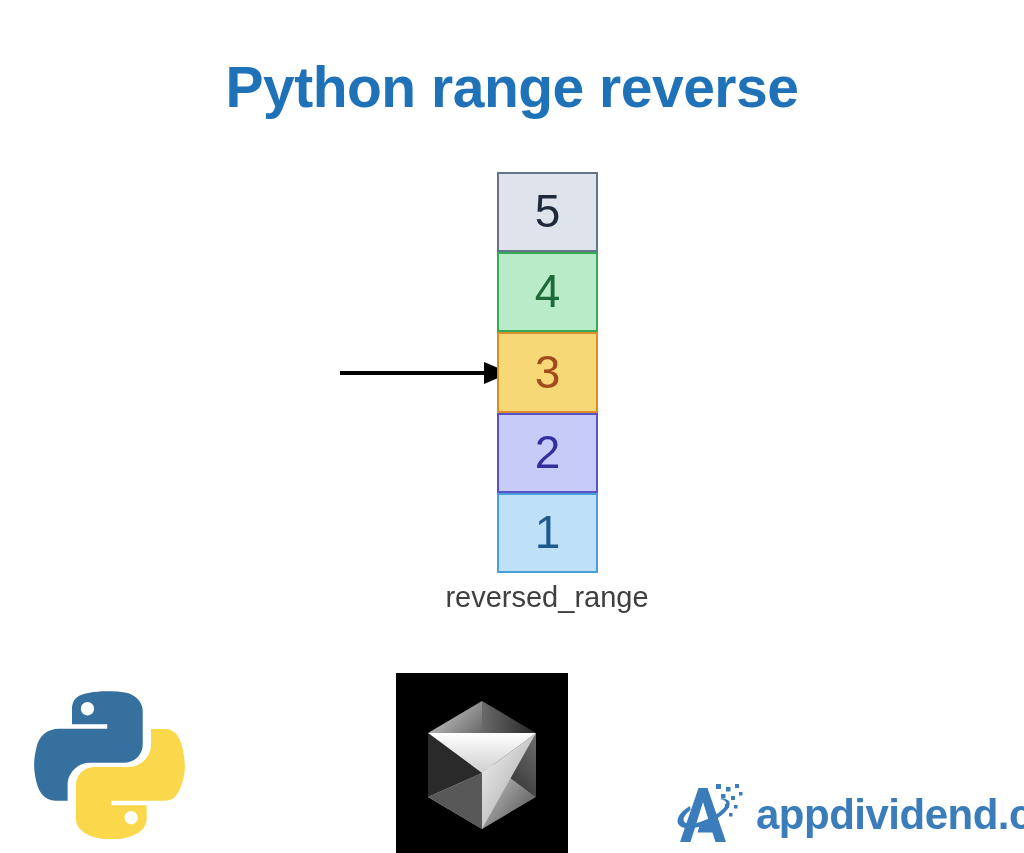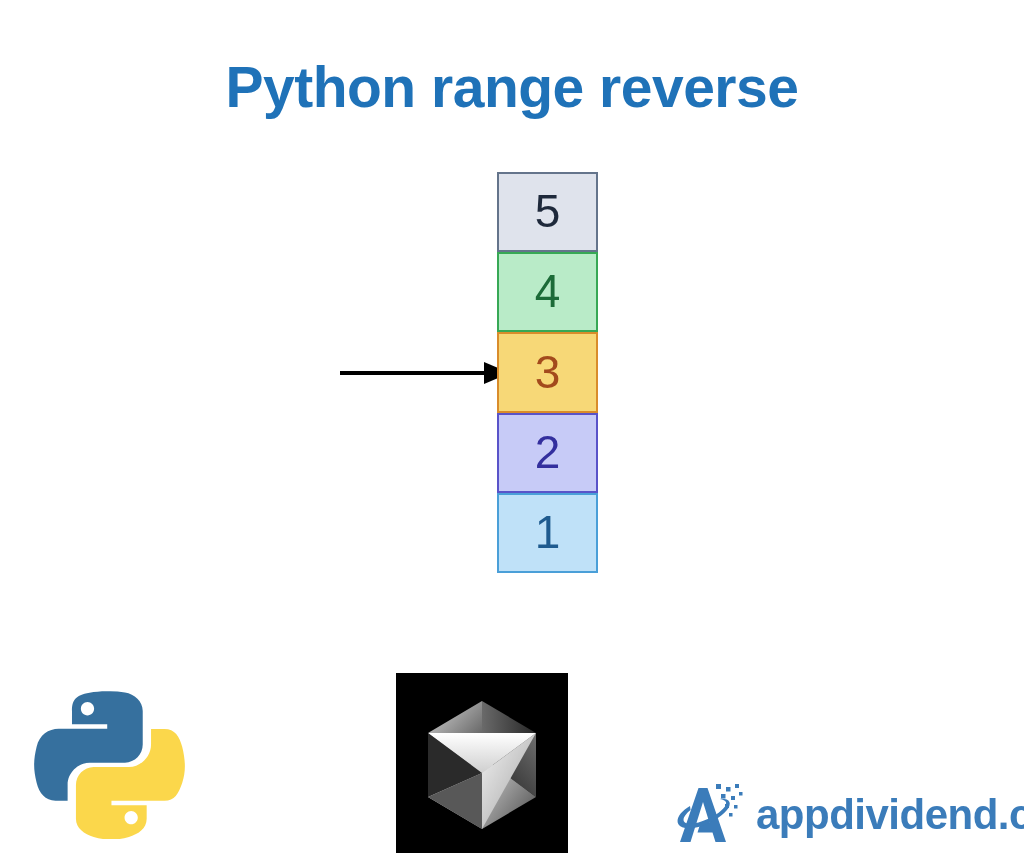--- a/index.html
+++ b/index.html
@@ -151,20 +151,21 @@
       <span>3</span>
     </div>
     <div class="cell" style="background: rgb(199, 203, 247); border-color: rgb(89, 83, 201); color: rgb(51, 47, 158);">
       <span>2</span>
     </div>
     <div class="cell" style="background: rgb(191, 225, 248); border-color: rgb(74, 159, 216); color: rgb(31, 91, 143);">
       <span>1</span>
     </div>
   </div>
 
+  <div class="caption" style="color: rgb(63, 63, 63);">reversed_range</div>
 
   <div class="python-logo">
     <svg width="155" height="155" viewBox="0 0 110 110" xmlns="http://www.w3.org/2000/svg">
       <path fill="#36709e" d="M54.3 5.2c-4.3 0-8.4.4-12 1C31.7 8 29.8 11.9 29.8 19.1v9.5h25v3.2h-34.4c-7.3 0-13.7 4.4-15.7 12.7-2.3 9.6-2.4 15.6 0 25.6 1.8 7.4 6.1 12.7 13.4 12.7h8.6v-11.4c0-8.3 7.2-15.6 15.7-15.6h25c7 0 12.6-5.8 12.6-12.8V19.1c0-6.8-5.8-12-12.6-13.1-4.3-.7-8.8-1-13.1-.8zM40.8 12.8c2.6 0 4.7 2.1 4.7 4.8 0 2.6-2.1 4.7-4.7 4.7-2.6 0-4.7-2.1-4.7-4.7 0-2.7 2.1-4.8 4.7-4.8z"></path>
       <path fill="#fbd74b" d="M85.9 31.8v11.1c0 8.7-7.4 16-15.7 16h-25c-6.9 0-12.6 5.9-12.6 12.8v24c0 6.8 5.9 10.9 12.6 12.8 8 2.4 15.7 2.8 25 0 6.4-1.8 12.6-5.6 12.6-12.8v-9.6h-25v-3.2h37.6c7.3 0 10-5.1 12.6-12.7 2.6-7.9 2.5-15.5 0-25.6-1.8-7.3-5.2-12.7-12.6-12.7h-9.5zM71.8 90.1c2.6 0 4.7 2.1 4.7 4.7 0 2.7-2.1 4.8-4.7 4.8-2.6 0-4.7-2.1-4.7-4.8 0-2.6 2.1-4.7 4.7-4.7z"></path>
     </svg>
   </div>
 
   <div class="thumb" style="background: rgb(0, 0, 0);">
     <svg width="172" height="180" viewBox="0 0 172 180" xmlns="http://www.w3.org/2000/svg">

